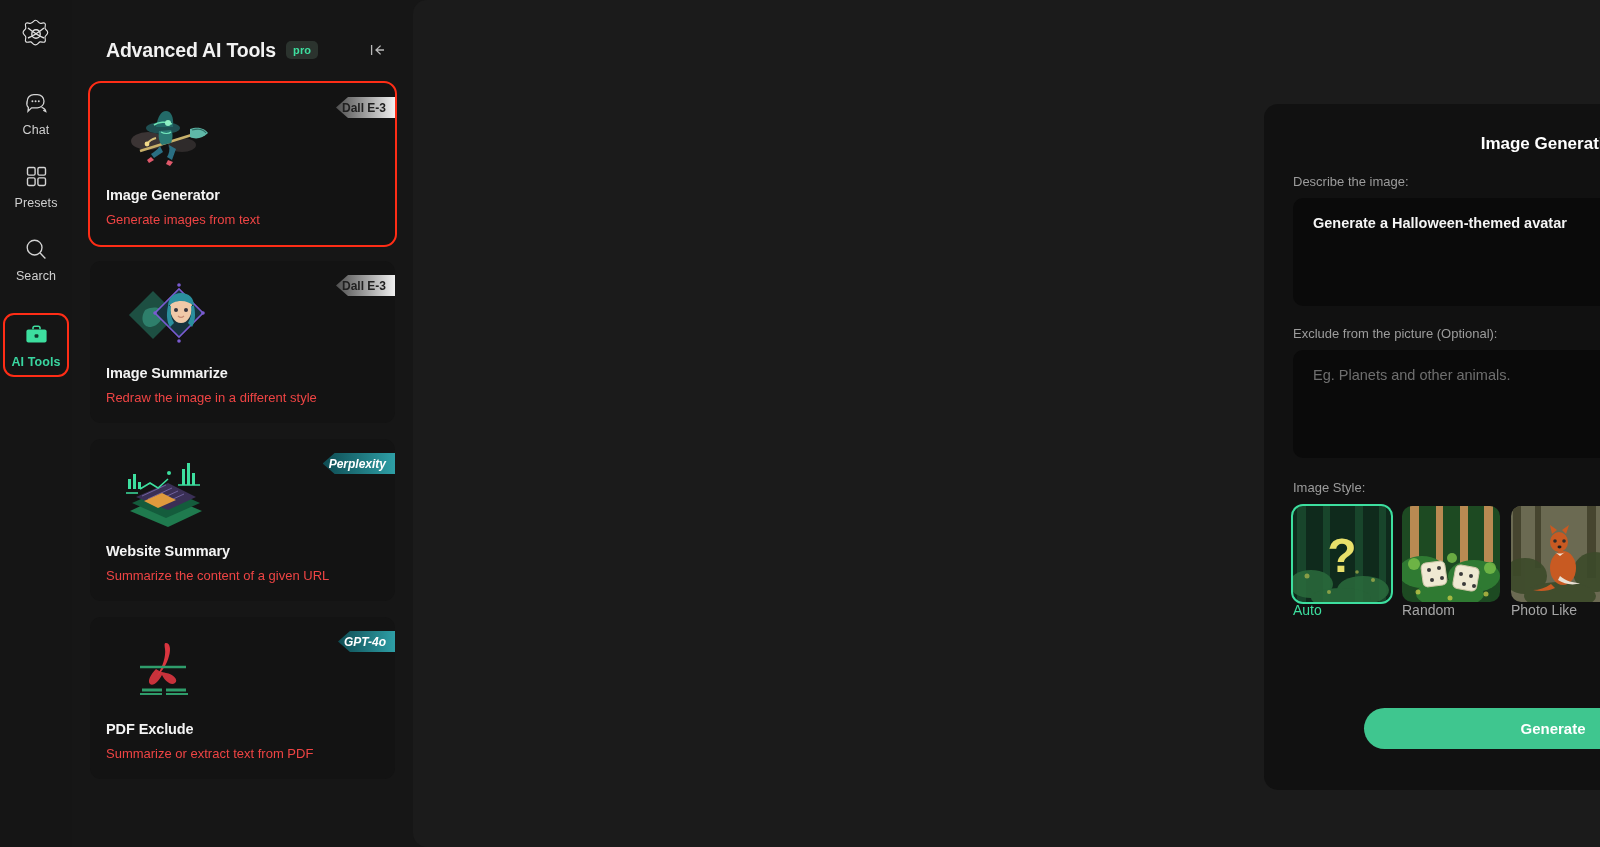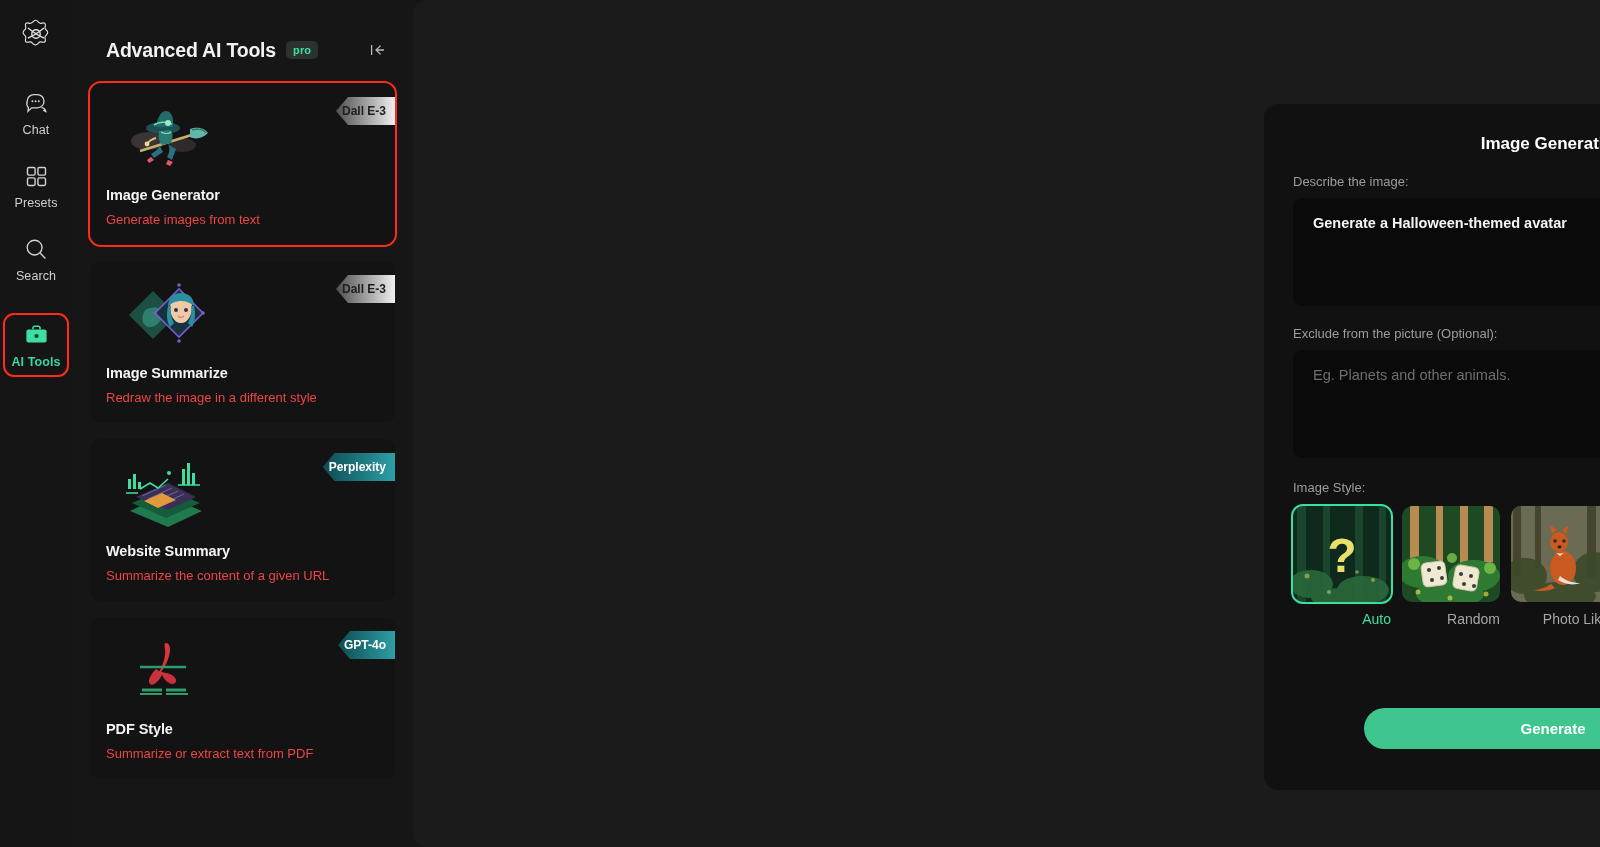--- a/index.html
+++ b/index.html
@@ -53,27 +53,27 @@
     position:relative; background:#131313; border-radius:11px;
     margin:0 0 16px 0; padding:14px 16px 18px; overflow:hidden;
     cursor:pointer;
   }
   .card.selected { outline:2.5px solid #ff2d16; }
   .card .thumb { width:92px; height:78px; margin:2px 0 10px 14px; }
   .card .cname { font-size:14.5px; font-weight:700; color:#f4f4f4; margin-bottom:9px; letter-spacing:-.1px; }
   .card .cdesc { font-size:13px; color:#ef4444; }
 
   .ribbon {
-    position:absolute; right:0; top:14px; height:28px;
+    position:absolute; right:0; top:14px; height:21px;
     display:flex; align-items:center; padding:0 9px 0 6px;
     font-size:12px; font-weight:700; color:#1b1b1b;
     clip-path:polygon(12px 0, 100% 0, 100% 100%, 12px 100%, 0 50%);
   }
   .ribbon.gray { background:linear-gradient(90deg,#4e4e4e,#f0f0f0); color:#202020; }
-  .ribbon.teal { background:linear-gradient(90deg,#0e4b52,#2e9fa6); color:#ffffff; }
+  .ribbon.teal { background:linear-gradient(90deg,#0e4b52,#2e9fa6); color:#ffffff;font-style:italic; }
 
   
   #main {
     position:absolute; left:413px; top:0; width:1187px; height:847px;
     background:#1b1b1b; border-top-left-radius:14px; border-bottom-left-radius:14px;
   }
 
   
   #modal {
     position:absolute; left:851px; top:104px; width:577px; height:686px;
@@ -88,21 +88,21 @@
     position:relative; margin:0 29px; background:#0a0a0a; border-radius:10px;
     height:108px; padding:17px 20px;
   }
   .ta .val { font-size:14.5px; font-weight:700; color:#f5f5f5; }
   .ta .ph { font-size:14.5px; color:#6f6f6f; }
 
   .styles { display:flex; gap:11px; margin:11px 0 0 29px; }
   .style { width:98px; flex:0 0 98px; cursor:pointer; }
   .style .sthumb { width:98px; height:96px; border-radius:10px; overflow:hidden; position:relative; }
   .style.sel .sthumb { outline:2px solid #3ddf9f; }
-  .style .slabel { text-align:right; font-size:14px; color:#a6a6a6; margin-top:9px; }
+  .style .slabel { text-align:left; font-size:14px; color:#a6a6a6; margin-top:0; }
   .style.sel .slabel { color:#3ddf9f; }
 
   .gen-btn {
     position:absolute; left:100px; top:604px; width:378px; height:41px;
     background:#3fc68f; border:none; border-radius:21px;
     color:#ffffff; font-size:15px; font-weight:700; cursor:pointer;
     font-family:"Liberation Sans", sans-serif;
   }
 </style>
 </head>
@@ -266,21 +266,21 @@
     <div class="ribbon teal">GPT-4o</div>
     <div class="thumb">
       <svg width="92" height="78" viewBox="0 0 92 78">
         <path d="M46 10c4 0 5 6 3 13-2 8-7 16-12 20 6-10 9-20 8-27-.4-4-1-6 1-6z" fill="#d9353f"></path>
         <path d="M36 36c-5 5-9 12-6 15 3 3 9-3 12-9 3 6 9 11 13 8 4-3-2-9-9-10-5-1-7-2-10-4z" fill="#d9353f" opacity=".92"></path>
         <path d="M20 34h46" stroke="#2f9d6b" stroke-width="2.4"></path>
         <path d="M22 57h20M46 57h20" stroke="#2f9d6b" stroke-width="3"></path>
         <path d="M20 61h22M46 61h22" stroke="#2f9d6b" stroke-width="2"></path>
       </svg>
     </div>
-    <div class="cname">PDF Style</div>
+    <div class="cname">PDF Exclude</div>
     <div class="cdesc">Summarize or extract text from PDF</div>
   </div>
 </div>
 
 <div id="main">
 
   <div id="modal">
     <div class="mtitle">Image Generation</div>
 
     <div class="field-label">Describe the image:</div>

